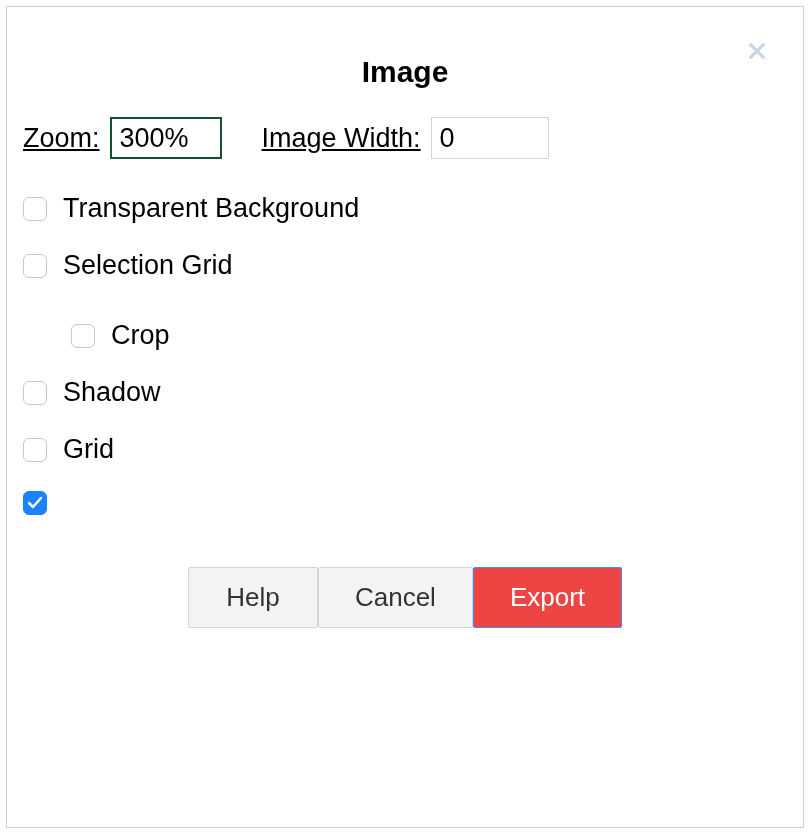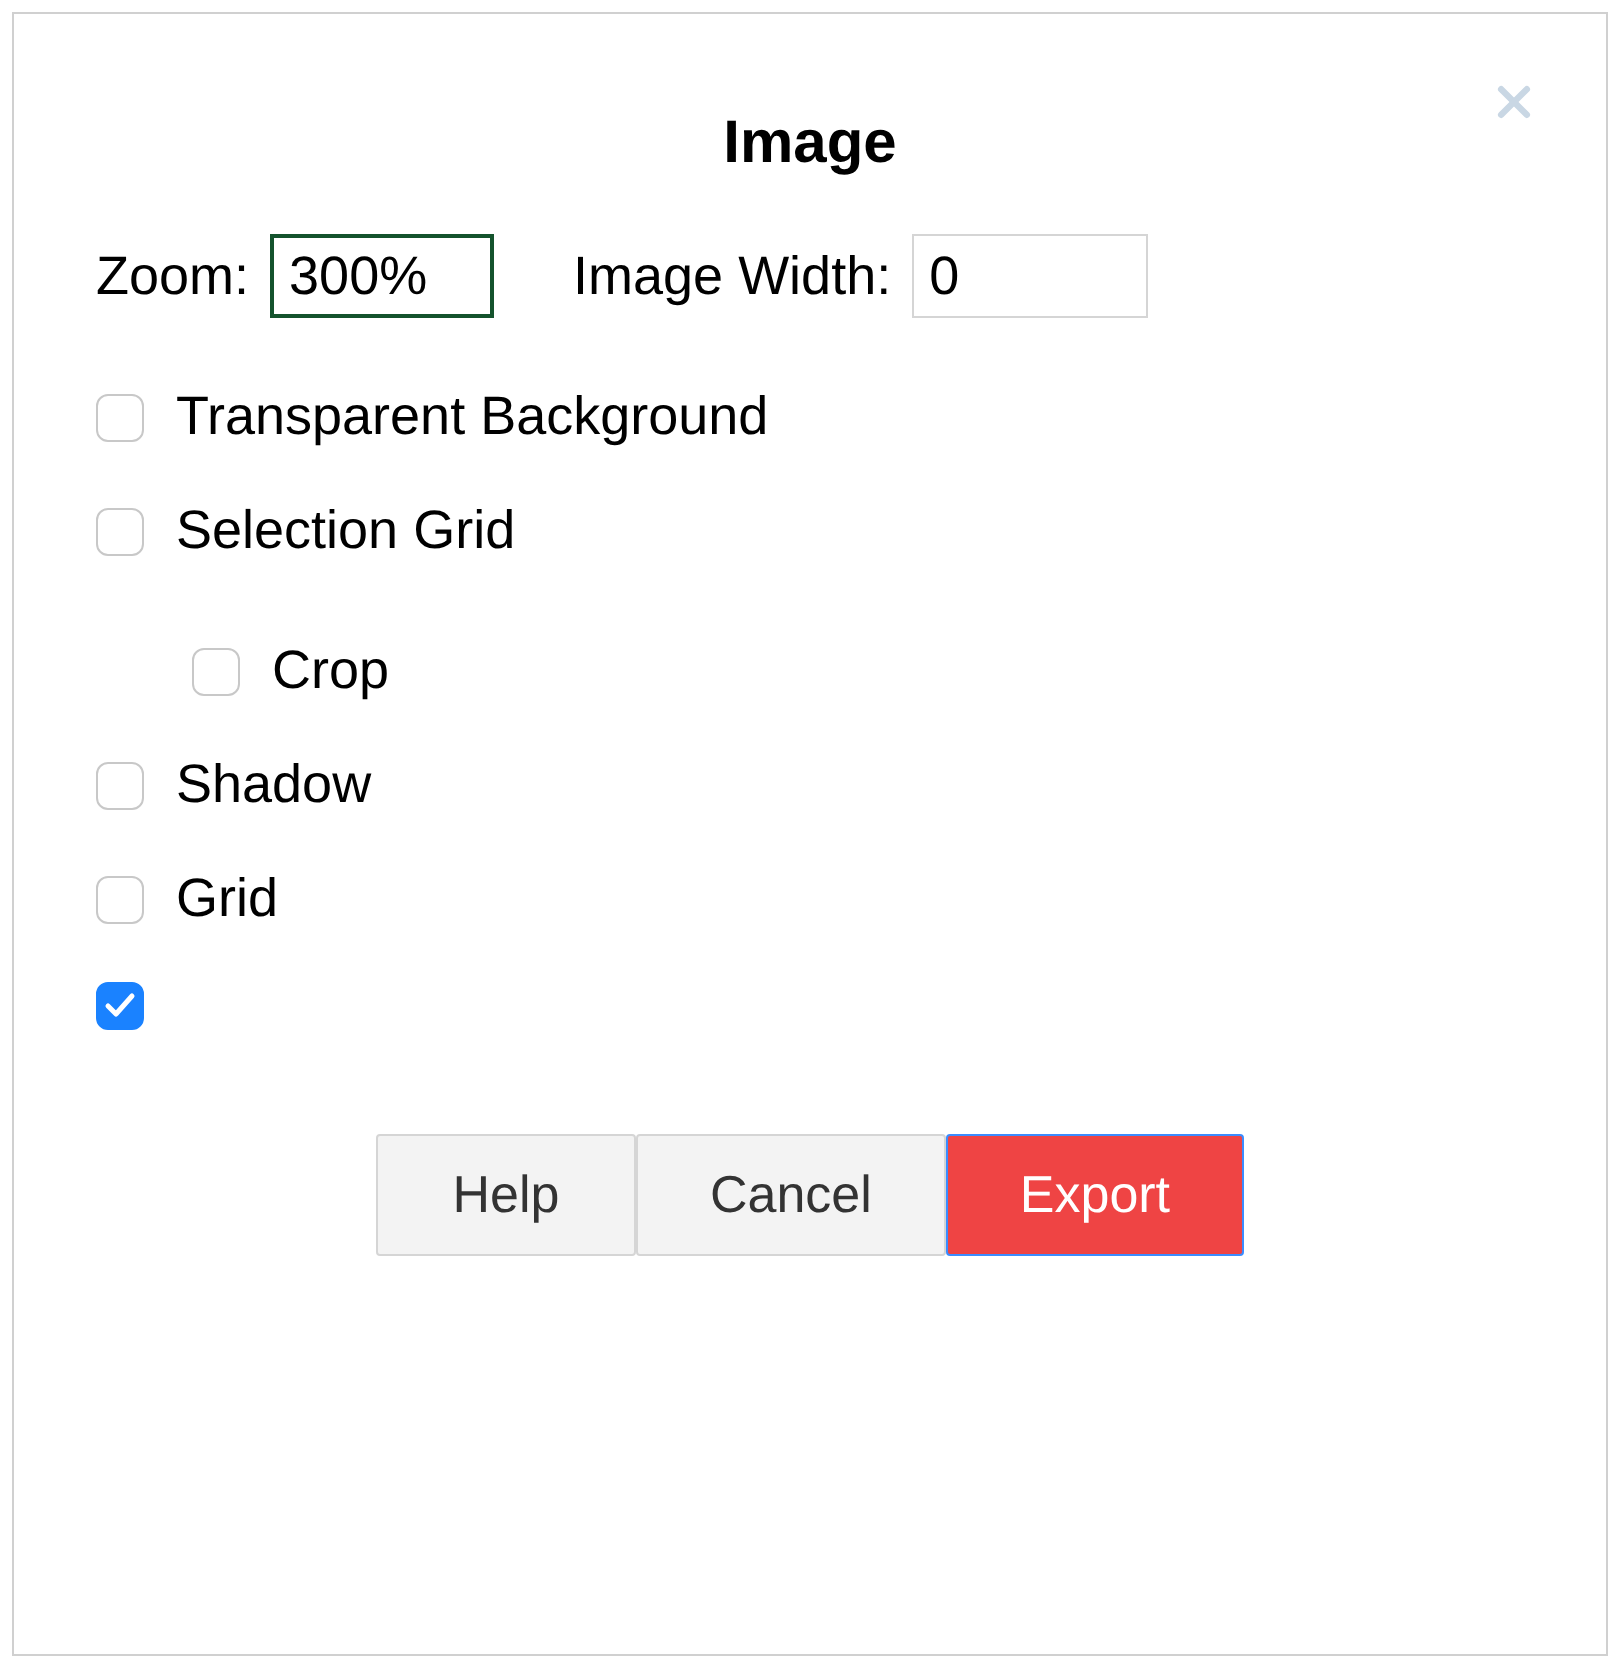--- a/index.html
+++ b/index.html
@@ -15,21 +15,21 @@
       position: relative;
     }
     .dialog {
       position: absolute;
       top: 6px;
       left: 6px;
       right: 6px;
       bottom: 6px;
       border: 1px solid #d0d0d0;
       background: #fff;
-      padding: 30px 41px;
+      padding: 30px 16px;
     }
     .close-btn {
       position: absolute;
       top: 30px;
       right: 30px;
       width: 32px;
       height: 32px;
       cursor: pointer;
       color: #c9d7e4;
       display: flex;
@@ -50,20 +50,21 @@
     }
     .input-row {
       display: flex;
       align-items: center;
       gap: 10px;
       margin-bottom: 34px;
     }
     .input-label {
       font-size: 27px;
       color: #000;
+      text-decoration: underline;
     }
     .zoom-wrap {
       border: 2px solid #14532d;
       padding: 0;
       display: inline-block;
     }
     .text-input {
       font-size: 27px;
       font-family: inherit;
       border: 1px solid #d5d5d5;

